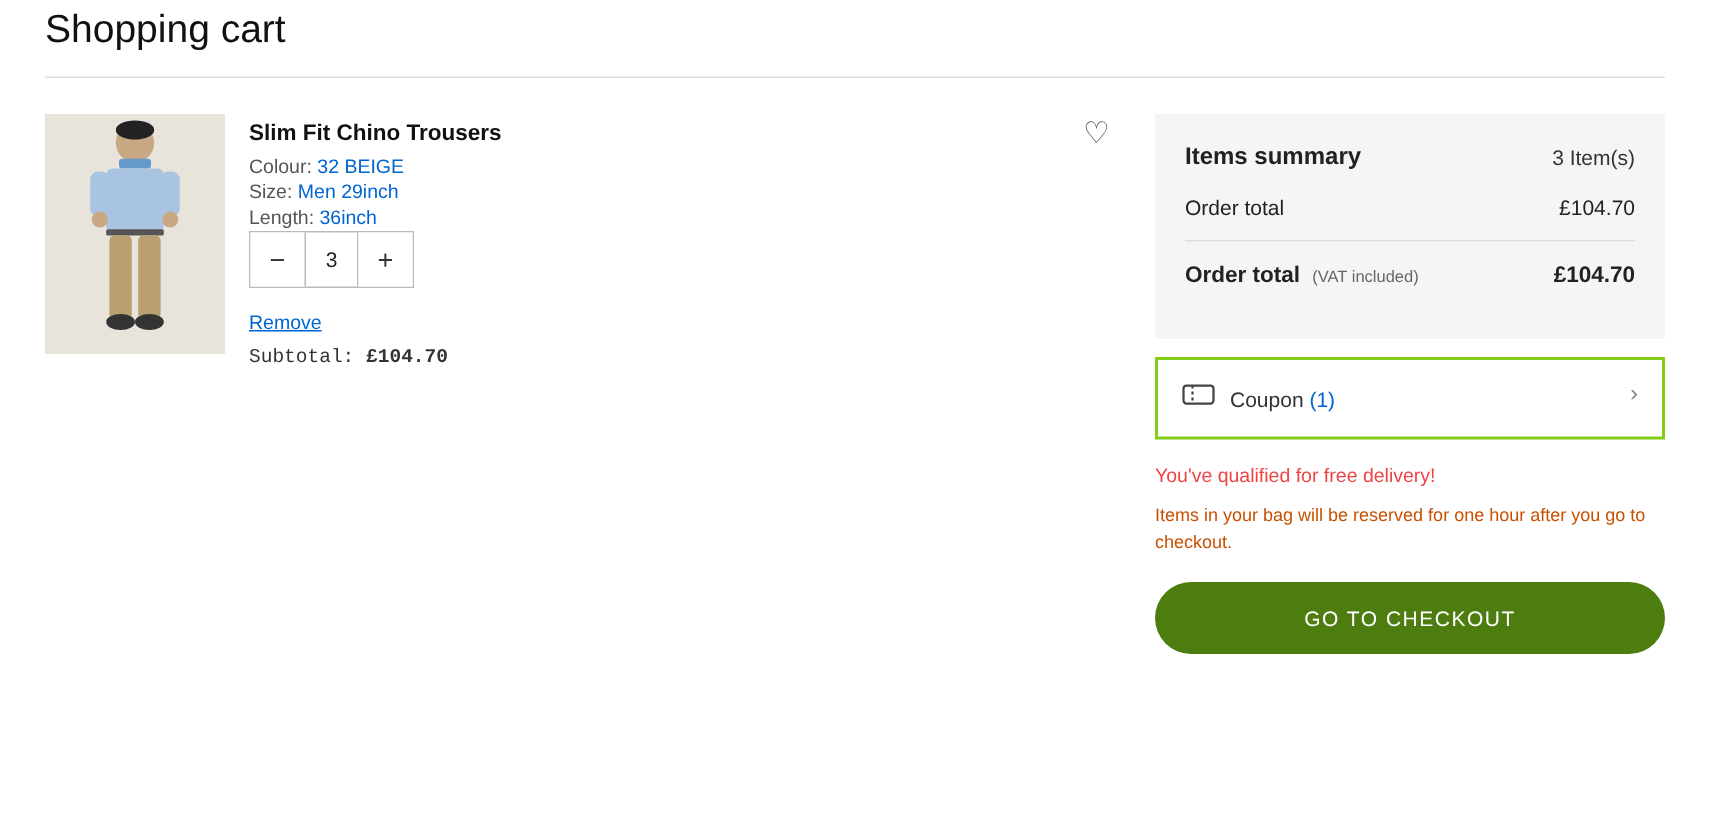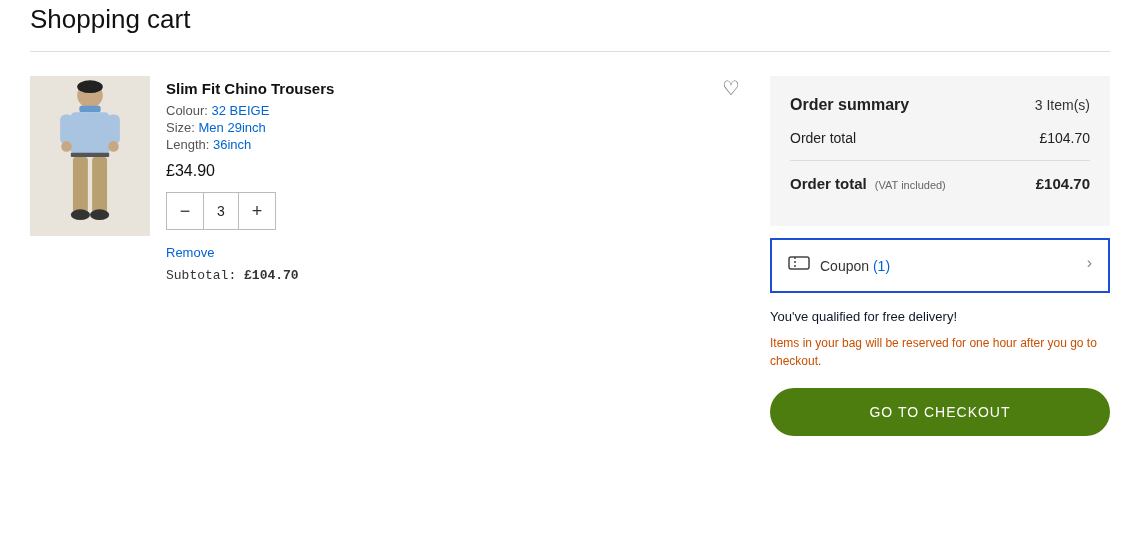--- a/index.html
+++ b/index.html
@@ -106,20 +106,21 @@
       height: 36px;
       display: flex;
       align-items: center;
       justify-content: center;
       font-size: 14px;
       border-left: 1px solid #bbb;
       border-right: 1px solid #bbb;
     }
     .remove-link {
       color: #0064d2;
+      text-decoration: underline;
       cursor: pointer;
       font-size: 13px;
       margin-bottom: 8px;
       display: inline-block;
     }
     .subtotal {
       font-size: 13px;
       color: #333;
       font-family: Liberation Mono, monospace;
     }
@@ -172,21 +173,21 @@
       padding-top: 14px;
       margin-top: 4px;
     }
     .vat-label {
       font-size: 11px;
       font-weight: 400;
       color: #666;
       margin-left: 4px;
     }
     .coupon-box {
-      border: 2px solid #1d4ed8;
+      border: 2px solid #84cc16;
       padding: 14px 16px;
       display: flex;
       align-items: flex-start;
       justify-content: space-between;
       cursor: pointer;
       margin-bottom: 16px;
       background: #fff;
     }
     .coupon-left {
       display: flex;
@@ -203,21 +204,21 @@
     }
     .coupon-count {
       color: #0064d2;
     }
     .coupon-chevron {
       font-size: 16px;
       color: #888;
     }
     .free-delivery-msg {
       font-size: 13px;
-      color: #0f172a;
+      color: #ef4444;
       margin-bottom: 10px;
     }
     .reservation-msg {
       font-size: 12px;
       color: #c85000;
       margin-bottom: 18px;
       line-height: 1.5;
     }
     .checkout-btn {
       width: 100%;
@@ -280,21 +281,20 @@
             <a>32 BEIGE</a>
           </div>
           <div class="product-attr">
             <span>Size:</span>
             <a>Men 29inch</a>
           </div>
           <div class="product-attr">
             <span>Length:</span>
             <a>36inch</a>
           </div>
-          <div class="product-price">£34.90</div>
 
           
           <div class="qty-control">
             <button class="qty-btn">
               <span>−</span>
             </button>
             <div class="qty-value">3</div>
             <button class="qty-btn">
               <span>+</span>
             </button>
@@ -309,21 +309,21 @@
 
         <span class="wishlist-icon">♡</span>
       </div>
     </div>
 
     <div class="order-summary-panel">
 
       
       <div class="summary-box">
         <div class="summary-header">
-          <span class="summary-title">Order summary</span>
+          <span class="summary-title">Items summary</span>
           <span class="summary-items-count">3 Item(s)</span>
         </div>
         <div class="summary-row">
           <span>Order total</span>
           <span>£104.70</span>
         </div>
         <div class="summary-row total-vat">
           <span>
             <span>Order total</span>
             <span class="vat-label">(VAT included)</span>

